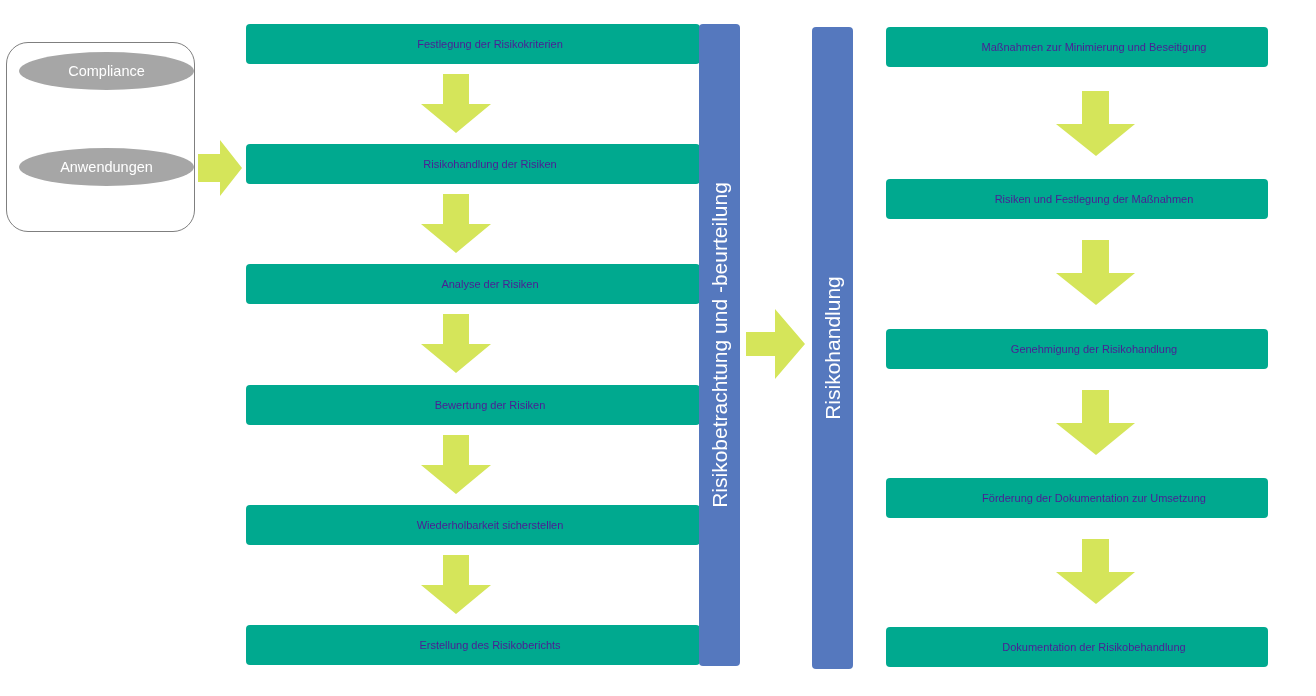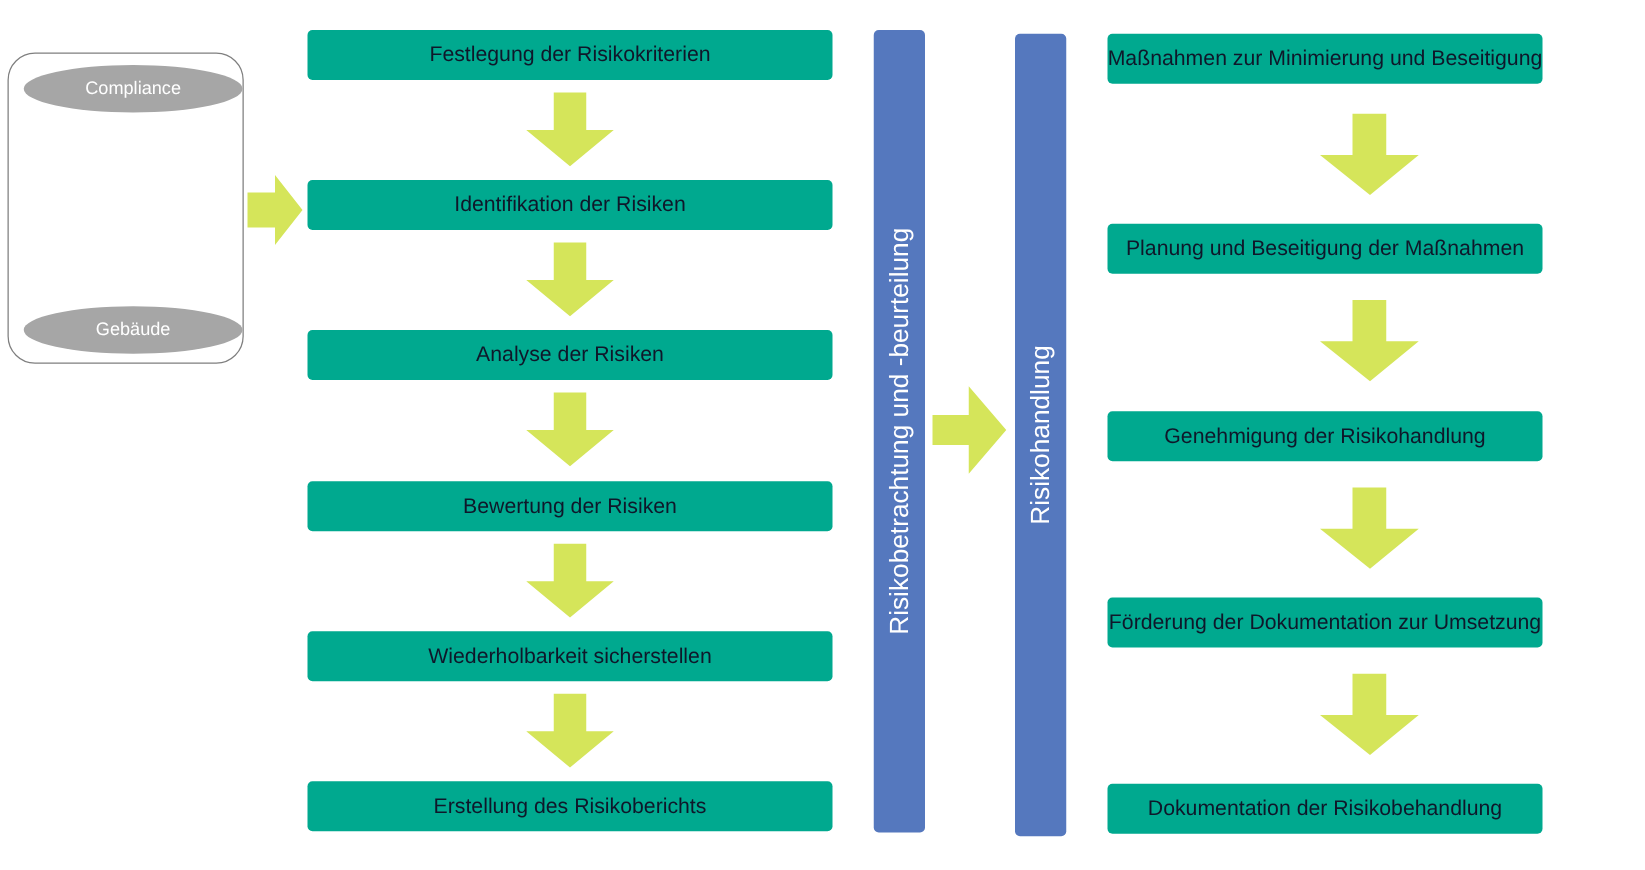--- a/index.html
+++ b/index.html
@@ -1,56 +1,56 @@
 <!DOCTYPE html>
 <html><head>
   <meta charset="utf-8">
   <style>
     html, body { margin: 0; padding: 0; background: #ffffff; }
     body { width: 1316px; height: 696px; position: relative; overflow: hidden;
            font-family: "Liberation Sans", sans-serif; }
     .abs { position: absolute; }
 
     
-    .scope { left: 6px; top: 42px; width: 189px; height: 249px; border: 1.5px solid #7f7f7f;
+    .scope { left: 6px; top: 42px; width: 189px; height: 190px; border: 1.5px solid #7f7f7f;
              border-radius: 22px; box-sizing: border-box; background: #fff; }
     .ellipse { position: absolute; left: 12px; width: 175px; height: 38px; border-radius: 50%;
                background: #a6a6a6; color: #ffffff; font-size: 14.5px;
                display: flex; align-items: center; justify-content: center; }
 
     
-    .step { position: absolute; background: #00a98f; color: #0f172a; border-radius: 4px;
+    .step { position: absolute; background: #00a98f; color: #4c1d95; border-radius: 4px;
             display: flex; align-items: center; justify-content: center;
-            font-size: 17px; white-space: nowrap; }
+            font-size: 11px; white-space: nowrap; padding-left: 34px; }
     .col1 { left: 246px; width: 420px; height: 40px; }
     .col3 { left: 886px; width: 348px; height: 40px; }
 
     
     .phase { position: absolute; background: #5578be; border-radius: 4px; width: 41px; }
     .phase-label { position: absolute; left: 50%; top: 50%; color: #ffffff; font-size: 21px;
                    white-space: nowrap; transform: translate(-50%, -50%) rotate(-90deg); }
 
     
     svg.arrow { position: absolute; overflow: visible; }
     svg.arrow polygon { fill: #d5e55a; }
   </style>
 </head>
 <body>
 
 <div class="abs scope">
   <div class="ellipse" style="top:9px">Compliance</div>
-  <div class="ellipse" style="top:202px">Gebäude</div>
+  <div class="ellipse" style="top:105px">Anwendungen</div>
 </div>
 
 <svg class="arrow" style="left:198px;top:140px" width="46" height="56">
   <polygon points="0,14 22,14 22,0 44,28 22,56 22,42 0,42"></polygon>
 </svg>
 
 <div class="step col1" style="top:24px">Festlegung der Risikokriterien</div>
-<div class="step col1" style="top:144px">Identifikation der Risiken</div>
+<div class="step col1" style="top:144px">Risikohandlung der Risiken</div>
 <div class="step col1" style="top:264px">Analyse der Risiken</div>
 <div class="step col1" style="top:385px">Bewertung der Risiken</div>
 <div class="step col1" style="top:505px">Wiederholbarkeit sicherstellen</div>
 <div class="step col1" style="top:625px">Erstellung des Risikoberichts</div>
 
 <svg class="arrow" style="left:420px;top:74px" width="72" height="60">
   <polygon points="23,0 49,0 49,30 71,30 36,59 1,30 23,30"></polygon>
 </svg>
 <svg class="arrow" style="left:420px;top:194px" width="72" height="60">
   <polygon points="23,0 49,0 49,30 71,30 36,59 1,30 23,30"></polygon>
@@ -71,21 +71,21 @@
 
 <svg class="arrow" style="left:746px;top:309px" width="60" height="72">
   <polygon points="0,23 29,23 29,0 59,35 29,70 29,47 0,47"></polygon>
 </svg>
 
 <div class="phase" style="left:812px;top:27px;height:642px">
   <span class="phase-label">Risikohandlung</span>
 </div>
 
 <div class="step col3" style="top:27px">Maßnahmen zur Minimierung und Beseitigung</div>
-<div class="step col3" style="top:179px">Planung und Beseitigung der Maßnahmen</div>
+<div class="step col3" style="top:179px">Risiken und Festlegung der Maßnahmen</div>
 <div class="step col3" style="top:329px">Genehmigung der Risikohandlung</div>
 <div class="step col3" style="top:478px">Förderung der Dokumentation zur Umsetzung</div>
 <div class="step col3" style="top:627px">Dokumentation der Risikobehandlung</div>
 
 <svg class="arrow" style="left:1056px;top:91px" width="80" height="66">
   <polygon points="26,0 53,0 53,33 79,33 40,65 0,33 26,33"></polygon>
 </svg>
 <svg class="arrow" style="left:1056px;top:240px" width="80" height="66">
   <polygon points="26,0 53,0 53,33 79,33 40,65 0,33 26,33"></polygon>
 </svg>

